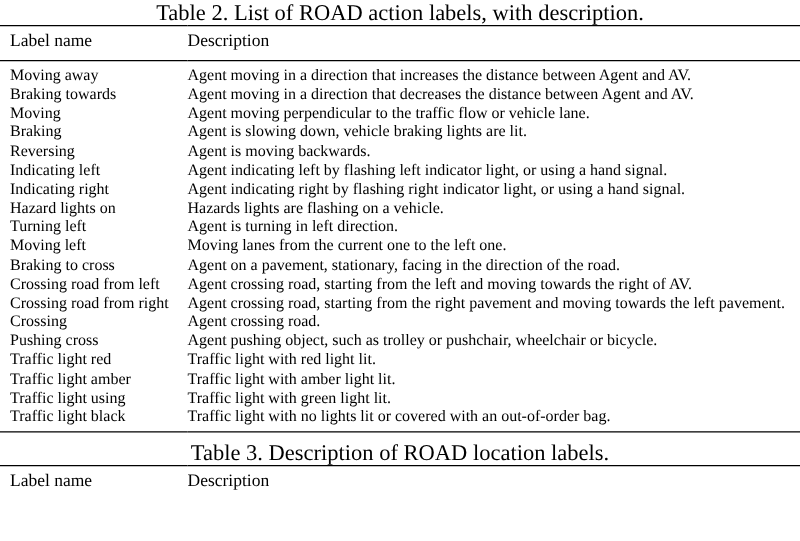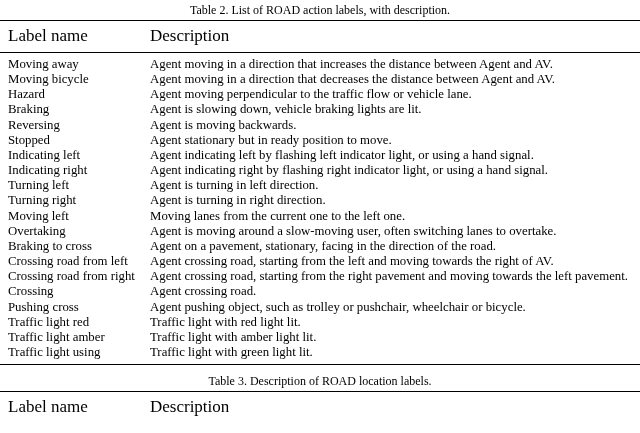--- a/index.html
+++ b/index.html
@@ -16,21 +16,21 @@
     -webkit-font-smoothing: antialiased;
   }
   .page {
     width: 640px;
     height: 433px;
     overflow: hidden;
     position: relative;
   }
   .caption {
     text-align: center;
-    font-size: 12px;
+    font-size: 18px;
     line-height: 13px;
     padding: 4px 0 3px 0;
   }
   .caption--t3 {
     padding-top: 10px;
   }
   table.labels {
     width: 640px;
     border-collapse: collapse;
     table-layout: fixed;
@@ -39,21 +39,21 @@
   table.labels.t2 {
     border-top: 1.4px solid #000;
     border-bottom: 1.4px solid #000;
   }
   table.labels.t3 {
     border-top: 1.4px solid #000;
   }
   table.labels th {
     text-align: left;
     font-weight: normal;
-    font-size: 17px;
+    font-size: 14px;
     padding: 5px 0 6px 0;
   }
   table.labels.t2 thead th {
     border-bottom: 1px solid #000;
   }
   table.labels th.col-label,
   table.labels td.col-label {
     width: 142px;
     padding-left: 8px;
   }
@@ -83,62 +83,54 @@
         <th class="col-desc">Description</th>
       </tr>
     </thead>
     <tbody>
 
     <tr>
           <td class="col-label">Moving away</td>
           <td class="col-desc">Agent moving in a direction that increases the distance between Agent and AV.</td>
         </tr>
         <tr>
-          <td class="col-label">Moving bicycle</td>
+          <td class="col-label">Braking towards</td>
           <td class="col-desc">Agent moving in a direction that decreases the distance between Agent and AV.</td>
         </tr>
         <tr>
-          <td class="col-label">Hazard</td>
+          <td class="col-label">Moving</td>
           <td class="col-desc">Agent moving perpendicular to the traffic flow or vehicle lane.</td>
         </tr>
         <tr>
           <td class="col-label">Braking</td>
           <td class="col-desc">Agent is slowing down, vehicle braking lights are lit.</td>
         </tr>
         <tr>
           <td class="col-label">Reversing</td>
           <td class="col-desc">Agent is moving backwards.</td>
         </tr>
         <tr>
-          <td class="col-label">Stopped</td>
-          <td class="col-desc">Agent stationary but in ready position to move.</td>
-        </tr>
-        <tr>
           <td class="col-label">Indicating left</td>
           <td class="col-desc">Agent indicating left by flashing left indicator light, or using a hand signal.</td>
         </tr>
         <tr>
           <td class="col-label">Indicating right</td>
           <td class="col-desc">Agent indicating right by flashing right indicator light, or using a hand signal.</td>
         </tr>
         <tr>
+          <td class="col-label">Hazard lights on</td>
+          <td class="col-desc">Hazards lights are flashing on a vehicle.</td>
+        </tr>
+        <tr>
           <td class="col-label">Turning left</td>
           <td class="col-desc">Agent is turning in left direction.</td>
         </tr>
         <tr>
-          <td class="col-label">Turning right</td>
-          <td class="col-desc">Agent is turning in right direction.</td>
-        </tr>
-        <tr>
           <td class="col-label">Moving left</td>
           <td class="col-desc">Moving lanes from the current one to the left one.</td>
-        </tr>
-        <tr>
-          <td class="col-label">Overtaking</td>
-          <td class="col-desc">Agent is moving around a slow-moving user, often switching lanes to overtake.</td>
         </tr>
         <tr>
           <td class="col-label">Braking to cross</td>
           <td class="col-desc">Agent on a pavement, stationary, facing in the direction of the road.</td>
         </tr>
         <tr>
           <td class="col-label">Crossing road from left</td>
           <td class="col-desc">Agent crossing road, starting from the left and moving towards the right of AV.</td>
         </tr>
         <tr>
@@ -158,20 +150,24 @@
           <td class="col-desc">Traffic light with red light lit.</td>
         </tr>
         <tr>
           <td class="col-label">Traffic light amber</td>
           <td class="col-desc">Traffic light with amber light lit.</td>
         </tr>
         <tr>
           <td class="col-label">Traffic light using</td>
           <td class="col-desc">Traffic light with green light lit.</td>
         </tr>
+        <tr>
+          <td class="col-label">Traffic light black</td>
+          <td class="col-desc">Traffic light with no lights lit or covered with an out-of-order bag.</td>
+        </tr>
       </tbody>
   </table>
 
   <div class="caption caption--t3">Table 3. Description of ROAD location labels.</div>
 
   <table class="labels t3">
     <thead>
       <tr>
         <th class="col-label">Label name</th>
         <th class="col-desc">Description</th>

